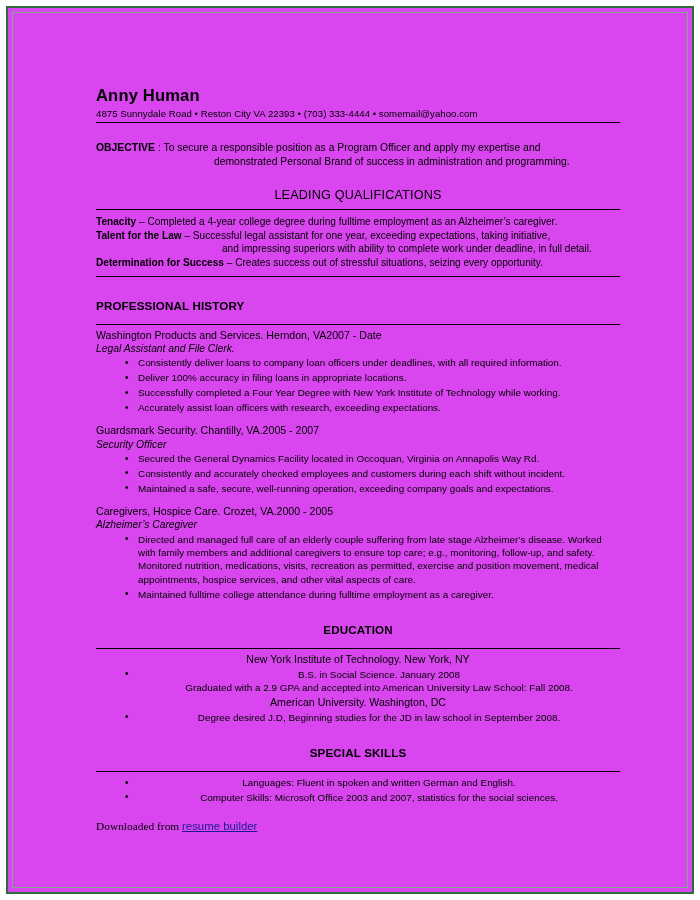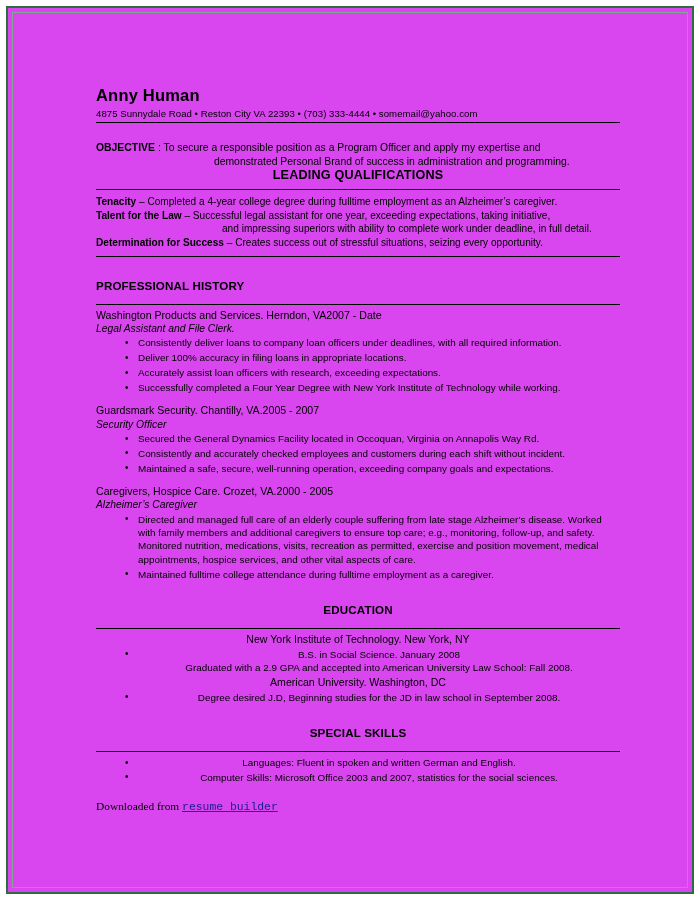--- a/index.html
+++ b/index.html
@@ -65,22 +65,23 @@
   }
   .objective-text {
     margin-left: 3px;
   }
   .objective-text .indent {
     display: block;
     padding-left: 56px;
   }
   .lead-title {
     text-align: center;
-    font-weight: bold;
+    font-weight: normal;
     font-size: 12.6px;
+    margin-top: 20px;
     margin-bottom: 7px;
     letter-spacing: 0.2px;
   }
   .rule {
     border-top: 1.3px solid #000;
     height: 0;
   }
   .quals {
     font-size: 10.1px;
     line-height: 1.31;
@@ -158,21 +159,21 @@
   .edu-line {
     font-size: 10.6px;
     line-height: 1.3;
   }
   .footer-line {
     margin-top: 16px;
     font-size: 11.4px;
     font-family: "Liberation Serif", serif;
   }
   .footer-link {
-    font-family: Liberation Mono, monospace;
+    font-family: Liberation Sans, sans-serif;
     text-decoration: underline;
     color: #1b1b8f;
   }
 </style>
 </head>
 <body>
 
 <div class="page-frame">
   <div class="page-frame-inner"></div>
 
@@ -212,22 +213,22 @@
 
       <div class="job-block">
         <div class="job-head">
           <span class="job-org">Washington Products and Services. Herndon, VA</span>
           <span class="job-dates">2007 - Date</span>
         </div>
         <div class="job-role">Legal Assistant and File Clerk.</div>
         <ul class="bullets">
           <li>Consistently deliver loans to company loan officers under deadlines, with all required information.</li>
           <li>Deliver 100% accuracy in filing loans in appropriate locations.</li>
+          <li>Successfully completed a Four Year Degree with New York Institute of Technology while working.</li>
           <li>Accurately assist loan officers with research, exceeding expectations.</li>
-          <li>Successfully completed a Four Year Degree with New York Institute of Technology while working.</li>
         </ul>
       </div>
 
       <div class="job-block">
         <div class="job-head">
           <span class="job-org">Guardsmark Security. Chantilly, VA.</span>
           <span class="job-dates">2005 - 2007</span>
         </div>
         <div class="job-role">Security Officer</div>
         <ul class="bullets">

